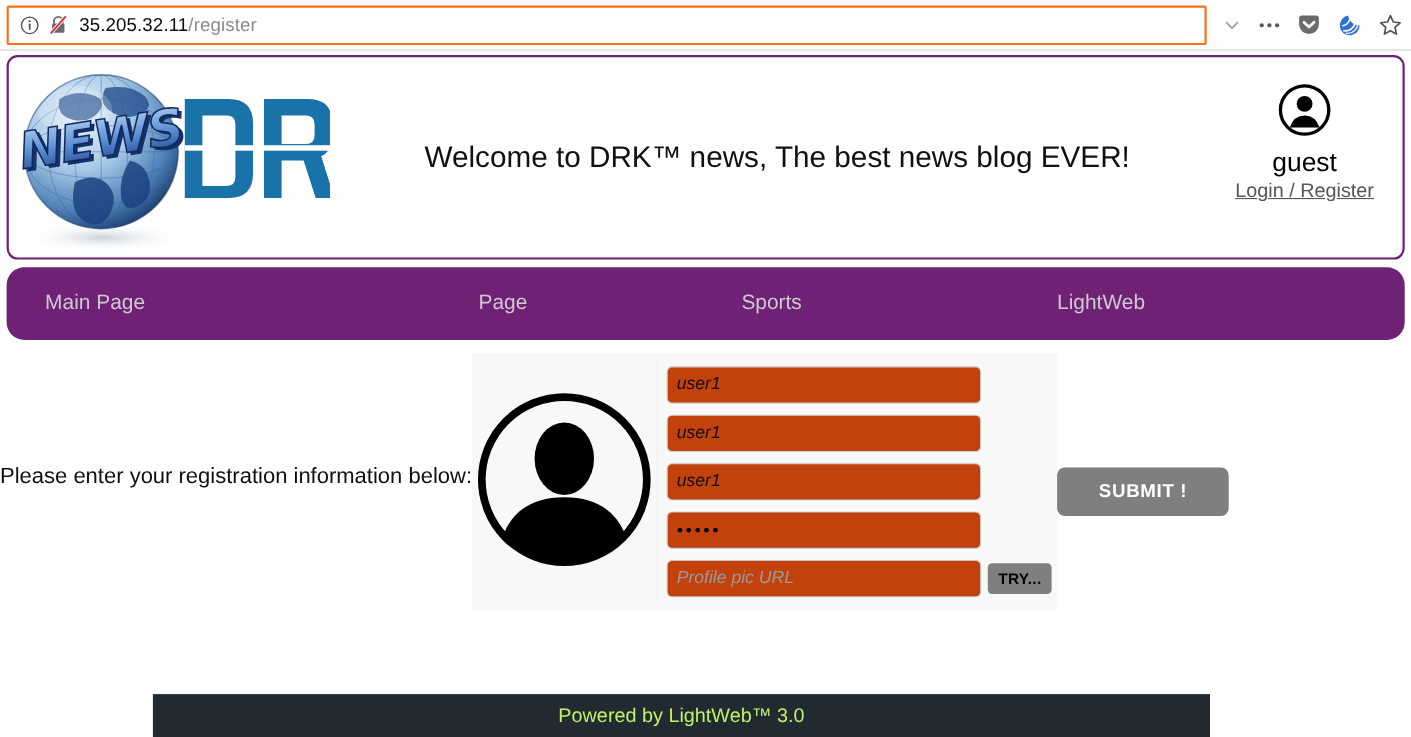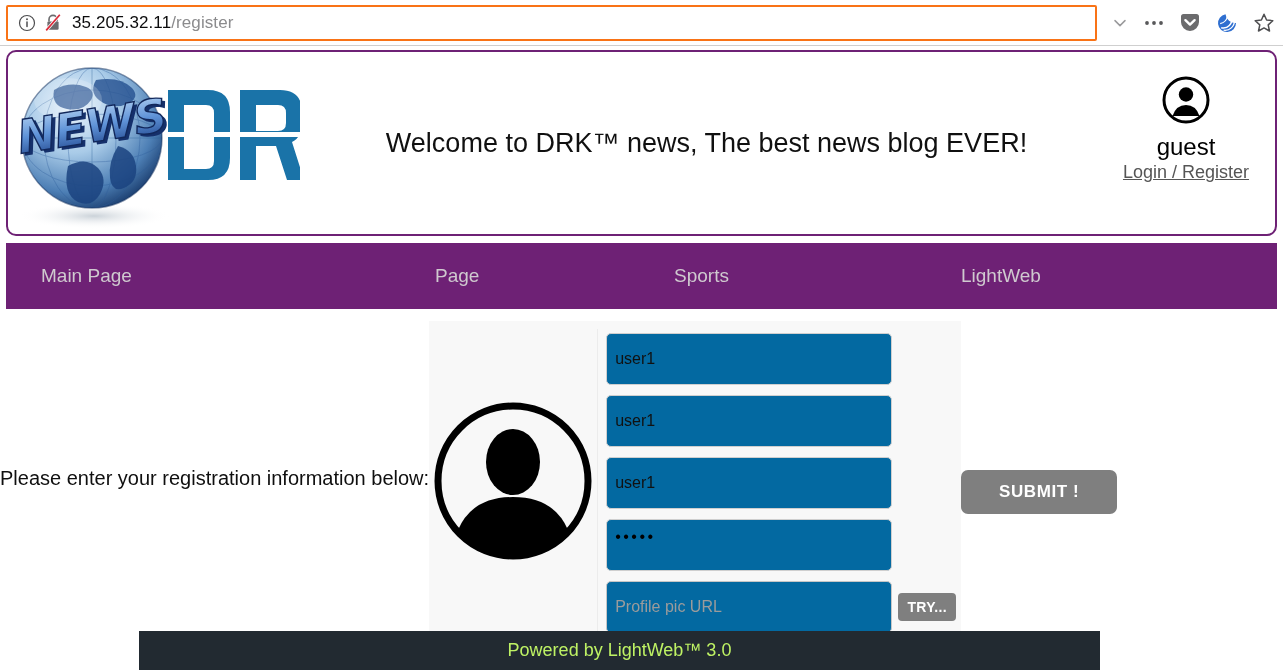--- a/index.html
+++ b/index.html
@@ -107,21 +107,21 @@
     color: #555555;
     text-decoration: underline;
     cursor: pointer;
   }
 
   
   .navbar {
     margin: 7px 6px 0 6px;
     height: 66px;
     background: #6e2175;
-    border-radius: 0;
+    border-radius: 16px;
     display: flex;
     align-items: center;
     position: relative;
   }
   .nav-item {
     position: absolute;
     font-size: 19px;
     color: #cfc9cf;
     cursor: pointer;
     white-space: nowrap;
@@ -156,47 +156,48 @@
   .fields-col {
     flex: 1 1 auto;
     padding: 4px 0 4px 8px;
     display: flex;
     flex-direction: column;
     gap: 10px;
   }
   .field-row { display: flex; align-items: center; gap: 6px; }
   .field {
     width: 286px;
-    height: 52px;
+    height: 34px;
     box-sizing: border-box;
     border: 1px solid #cfcfcf;
     border-radius: 5px;
-    background: #0369a1;
+    background: #c2410c;
     font-family: "Liberation Sans", sans-serif;
     font-size: 16px;
     color: #111111;
     padding: 0 8px;
     outline: none;
+    font-style: italic;
   }
   .field::placeholder { color: #9b9b9b; }
   .field.focused { border-color: #c6c6c6; }
   .pw-dots {
     display: flex;
     align-items: center;
     font-size: 16px;
     letter-spacing: 2.5px;
     color: #000000;
     line-height: 34px;
   }
   .try-btn {
     height: 28px;
     min-width: 58px;
     box-sizing: border-box;
     background: #7f7f7f;
-    color: #ffffff;
+    color: #000000;
     border: none;
     border-radius: 4px;
     font-family: "Liberation Sans", sans-serif;
     font-size: 14px;
     font-weight: bold;
     letter-spacing: .3px;
     cursor: pointer;
     padding: 0 8px;
   }
   .submit-btn {

